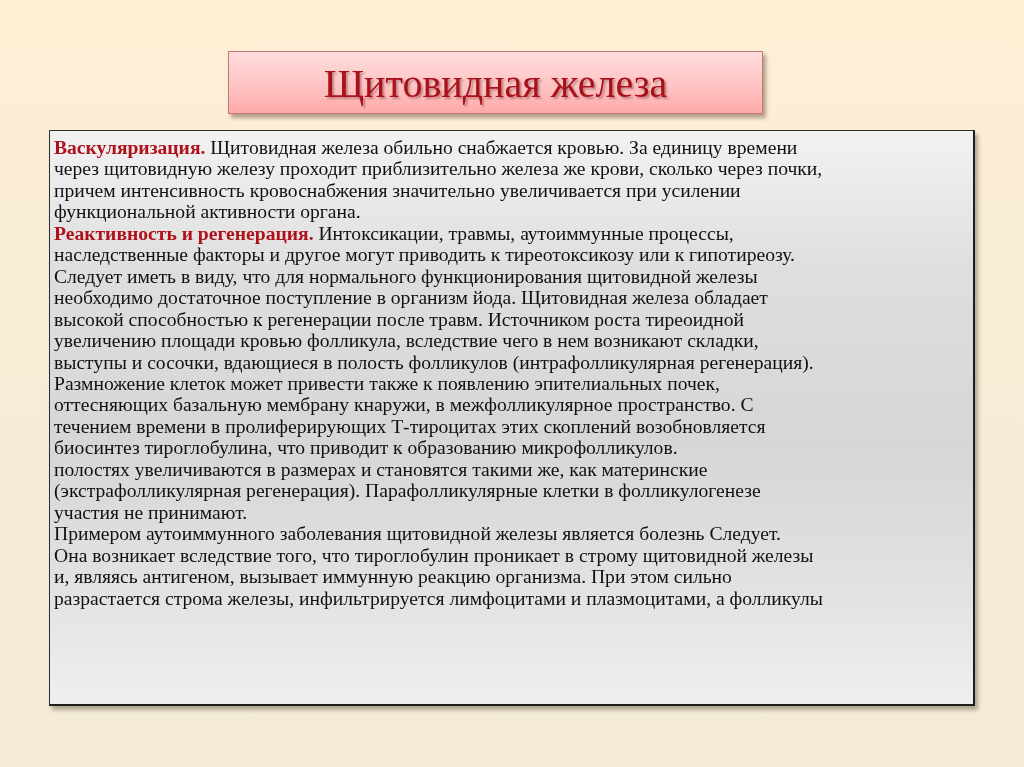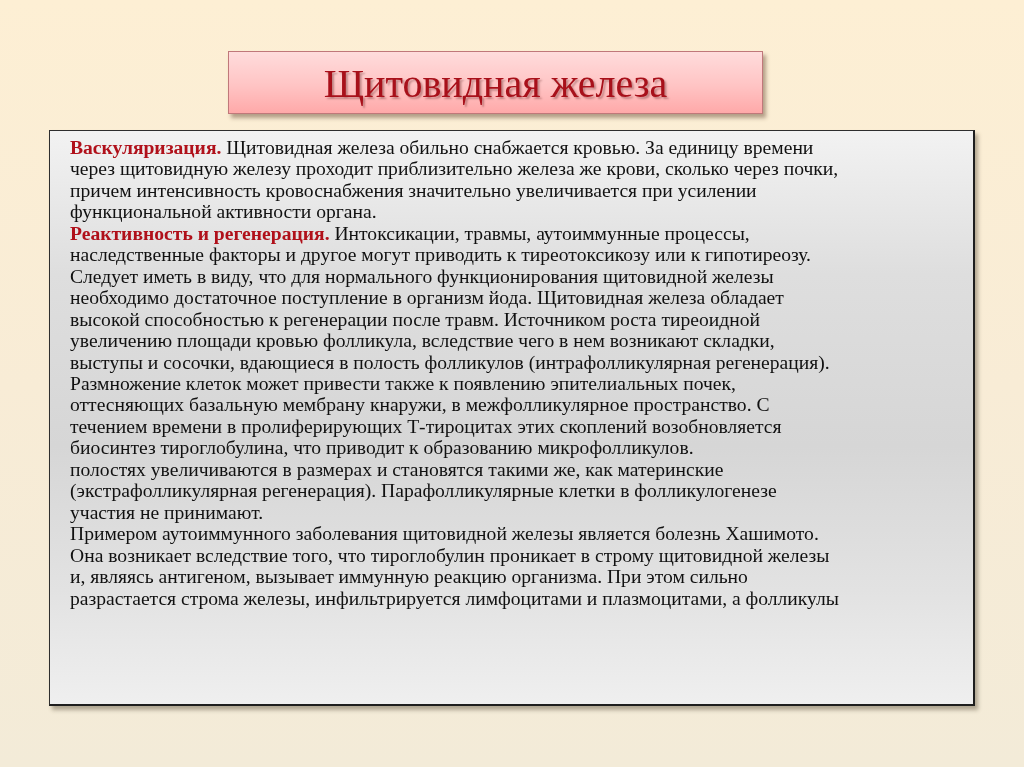--- a/index.html
+++ b/index.html
@@ -42,21 +42,21 @@
       left: 49px;
       top: 130px;
       width: 926px;
       height: 576px;
       box-sizing: border-box;
       border: 1px solid #2e2e2e;
       border-right: 2px solid #1e1e1e;
       border-bottom: 2px solid #1e1e1e;
       background: linear-gradient(180deg, #f2f2f2 0%, #dedede 25%, #d6d6d6 55%, #e2e2e2 80%, #efefef 100%);
       box-shadow: 3px 4px 4px rgba(90, 80, 60, 0.45);
-      padding: 6px 10px 0 20px;
+      padding: 6px 10px 0 4px;
     }
     .content-text {
       font-family: "Liberation Serif", "DejaVu Serif", serif;
       font-size: 19.6px;
       line-height: 21.45px;
       color: #111111;
       margin: 0;
     }
     .line {
       display: block;
@@ -87,18 +87,18 @@
     <span class="line">высокой способностью к регенерации после травм. Источником роста тиреоидной</span>
     <span class="line">увеличению площади кровью фолликула, вследствие чего в нем возникают складки,</span>
     <span class="line">выступы и сосочки, вдающиеся в полость фолликулов (интрафолликулярная регенерация).</span>
     <span class="line">Размножение клеток может привести также к появлению эпителиальных почек,</span>
     <span class="line">оттесняющих базальную мембрану кнаружи, в межфолликулярное пространство. С</span>
     <span class="line">течением времени в пролиферирующих Т-тироцитах этих скоплений возобновляется</span>
     <span class="line">биосинтез тироглобулина, что приводит к образованию микрофолликулов.</span>
     <span class="line">полостях увеличиваются в размерах и становятся такими же, как материнские</span>
     <span class="line">(экстрафолликулярная регенерация). Парафолликулярные клетки в фолликулогенезе</span>
     <span class="line">участия не принимают.</span>
-    <span class="line">Примером аутоиммунного заболевания щитовидной железы является болезнь Хашимото.</span>
+    <span class="line">Примером аутоиммунного заболевания щитовидной железы является болезнь Следует.</span>
     <span class="line">Она возникает вследствие того, что тироглобулин проникает в строму щитовидной железы</span>
     <span class="line">и, являясь антигеном, вызывает иммунную реакцию организма. При этом сильно</span>
     <span class="line">разрастается строма железы, инфильтрируется лимфоцитами и плазмоцитами, а фолликулы</span>
   </div>
 </div>
 
 </body></html>

